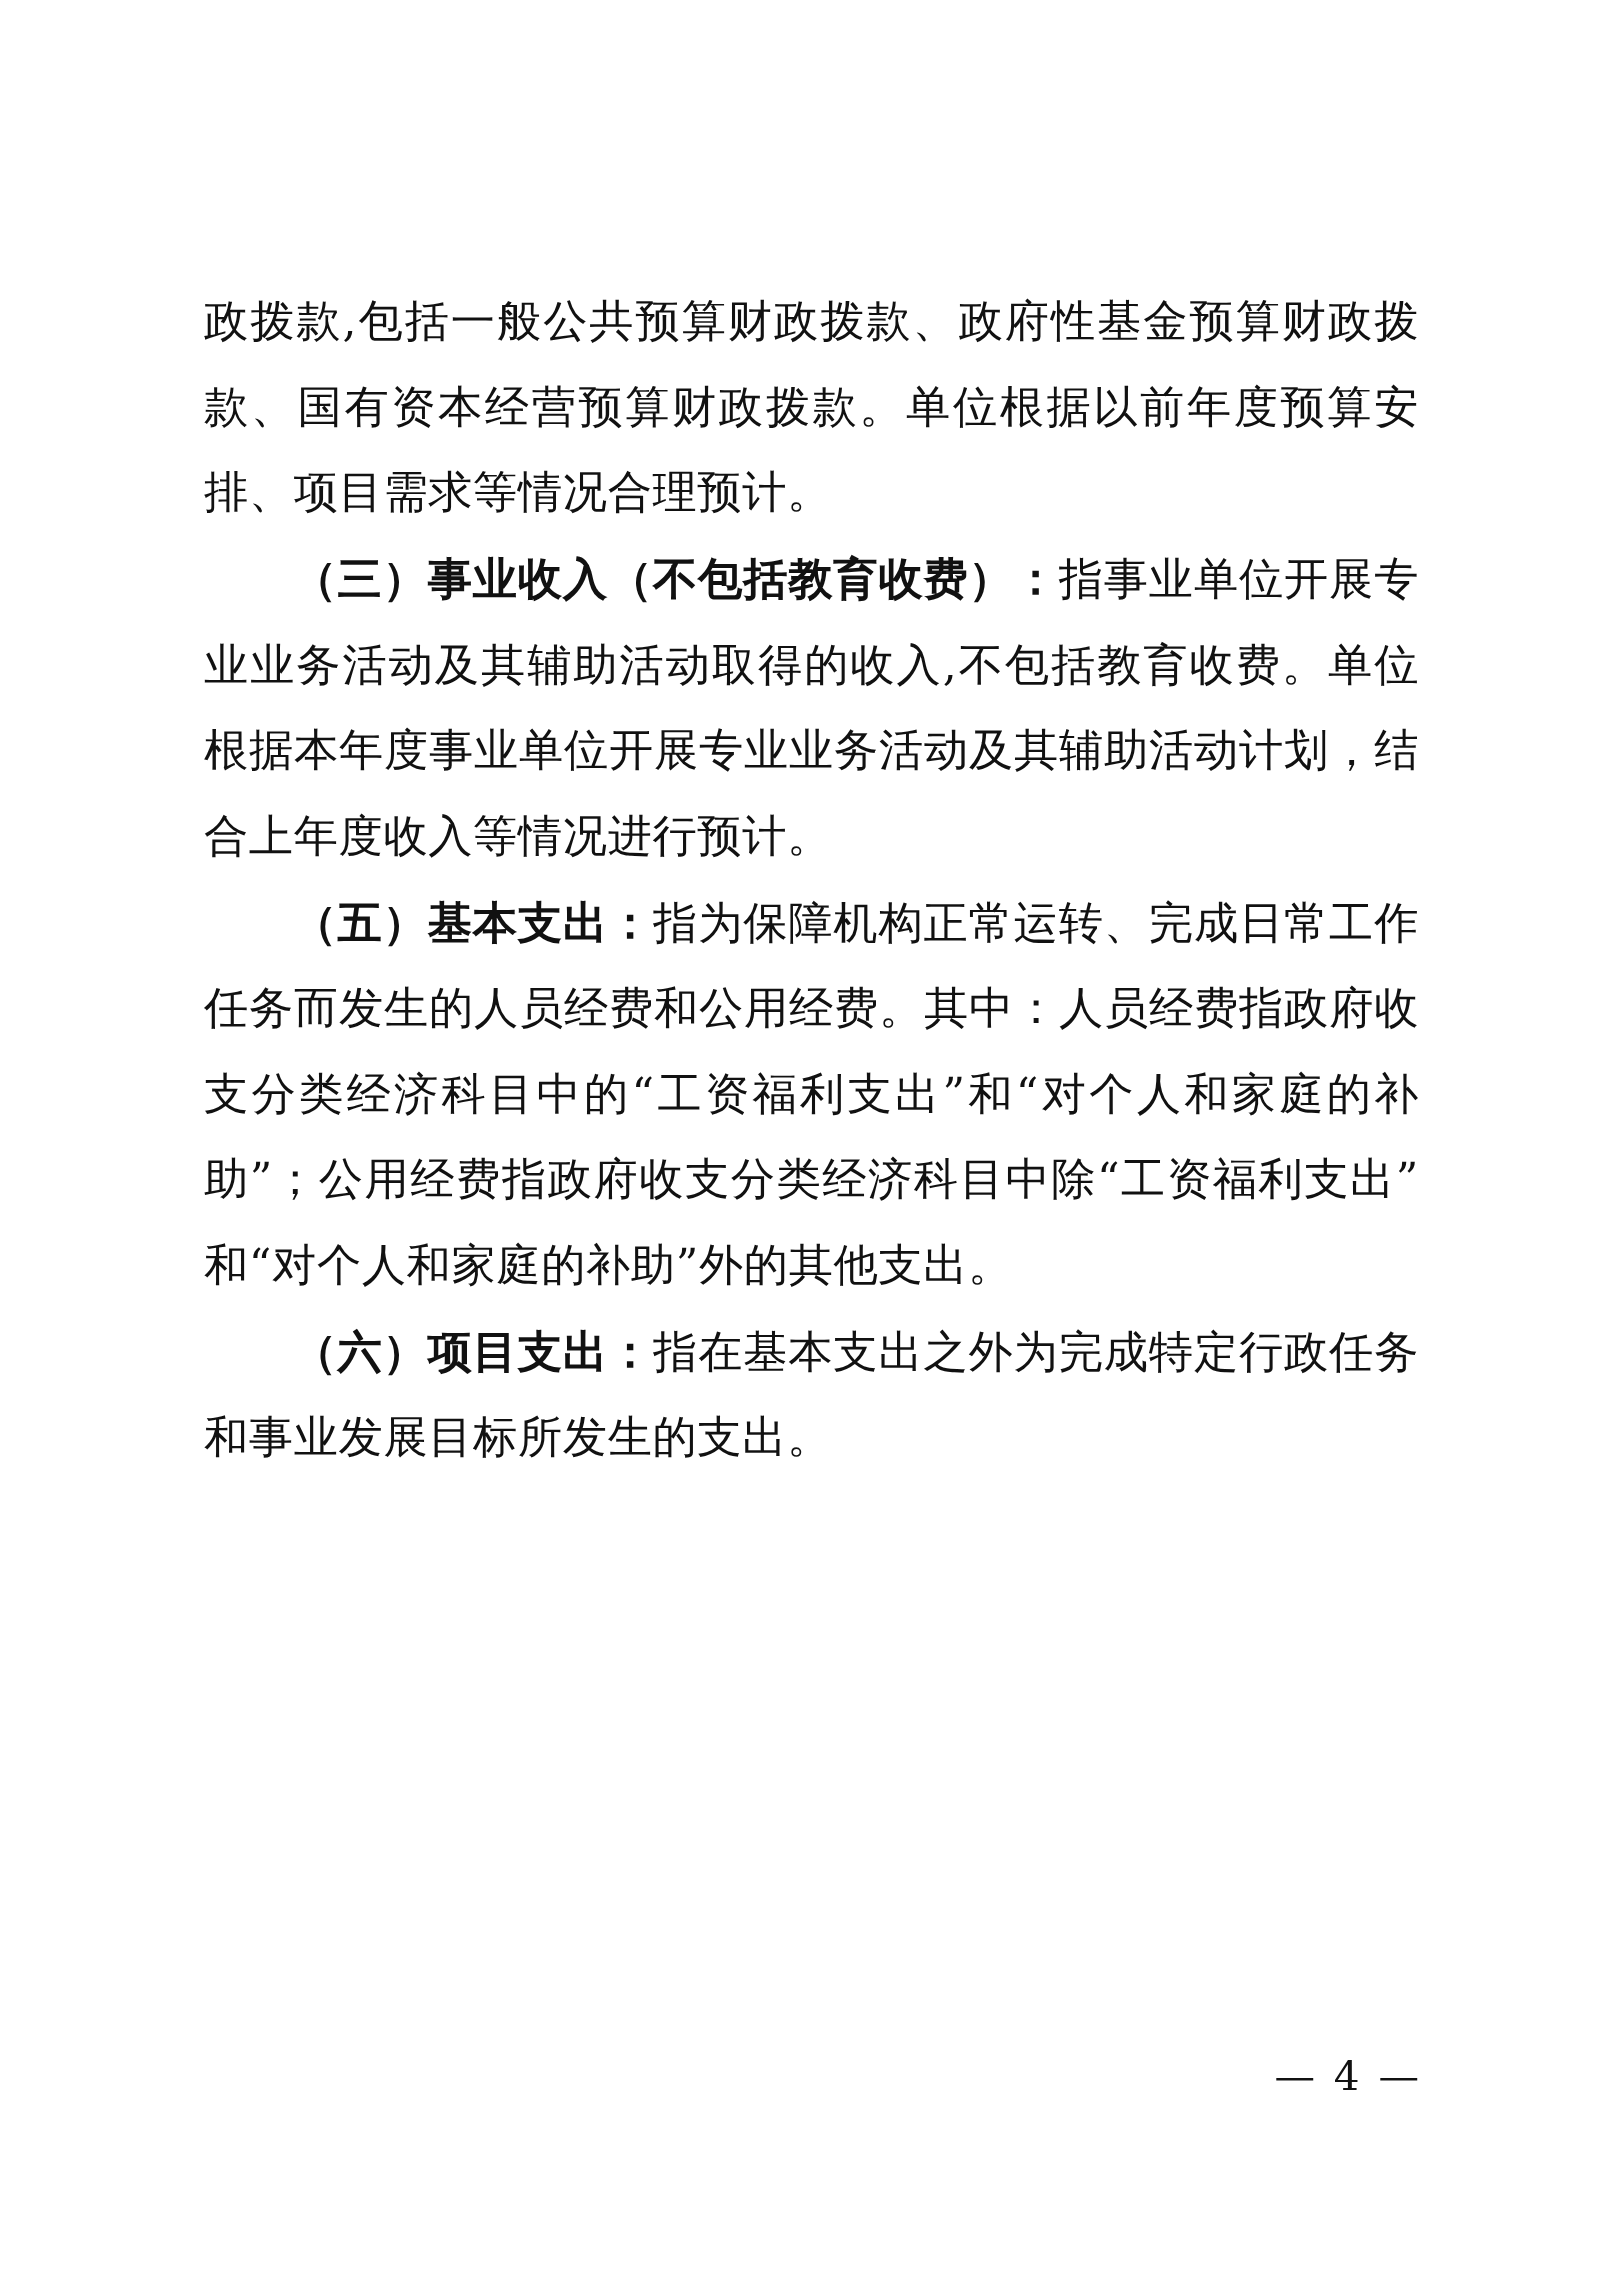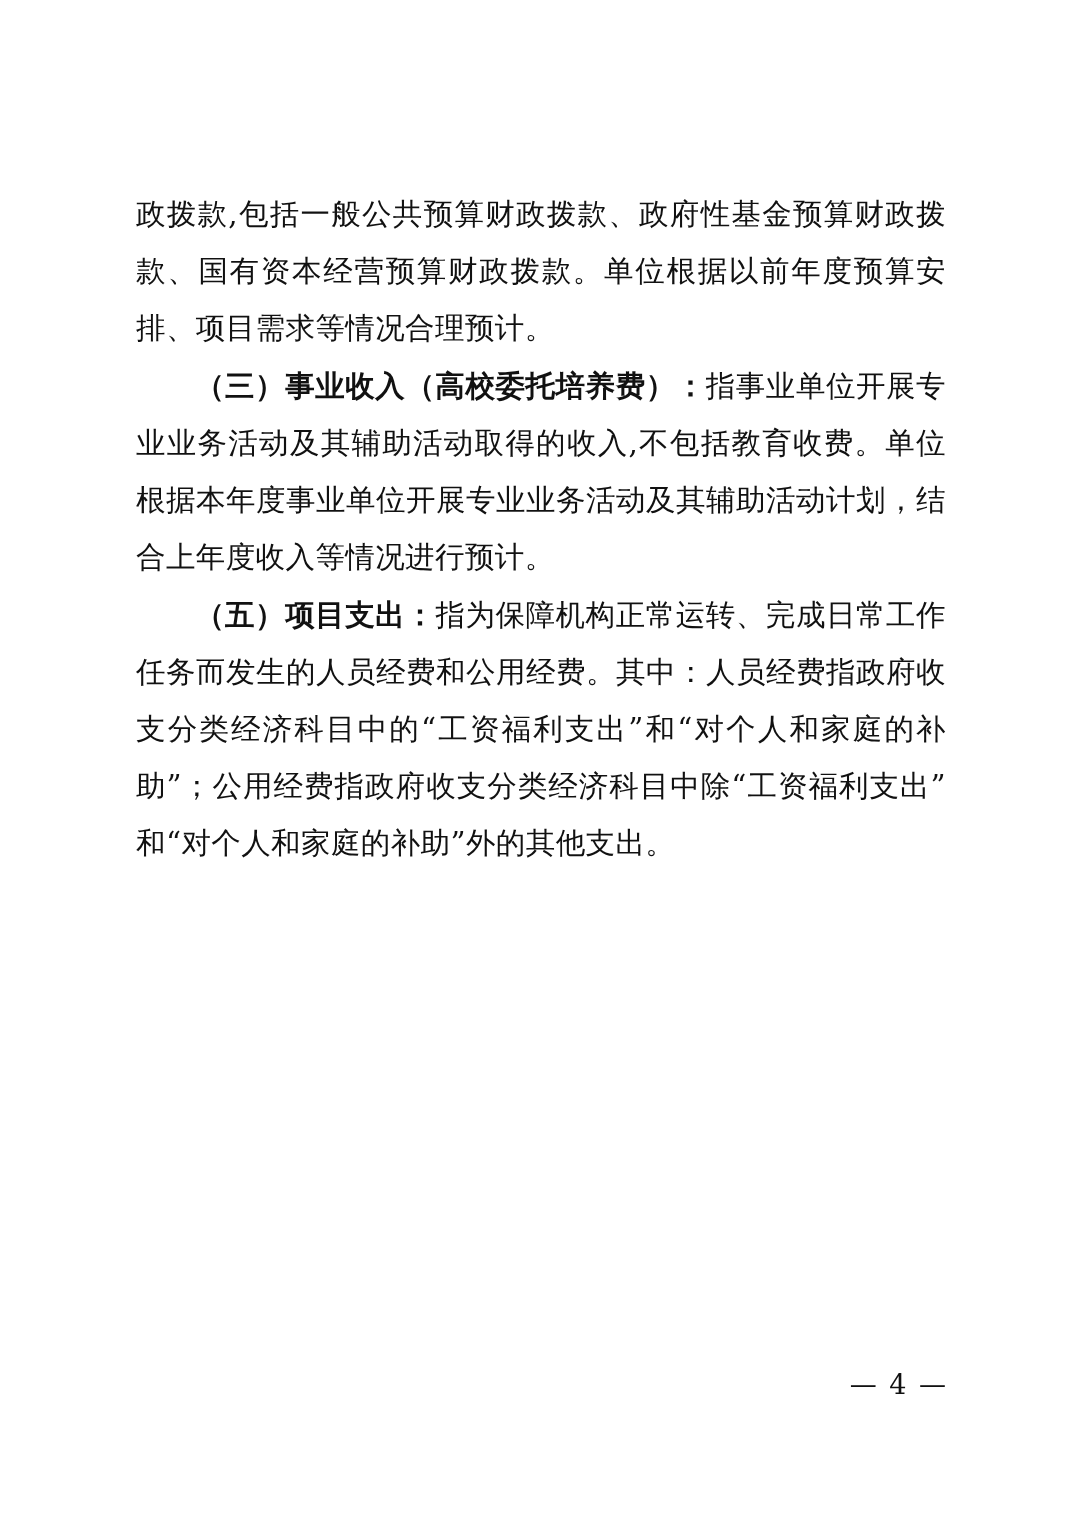--- a/index.html
+++ b/index.html
@@ -50,23 +50,24 @@
 </style>
 </head>
 <body>
 
 <div class="page">
   <div class="content">
 
     <p class="para"><span>政拨款,包括一般公共预算财政拨款、政府性基金预算财政拨款、国有资本经营预算财政拨款。单位根据以前年度预算安排、项目需求等情况合理预计。</span></p>
 
 
-    <p class="para indent"><span class="heading">（三）事业收入（高校委托培养费）：</span><span>指事业单位开展专业业务活动及其辅助活动取得的收入,不包括教育收费。单位根据本年度事业单位开展专业业务活动及其辅助活动计划，结合上年度收入等情况进行预计。</span></p>
+    <p class="para indent"><span class="heading">（三）事业收入（不包括教育收费）：</span><span>指事业单位开展专业业务活动及其辅助活动取得的收入,不包括教育收费。单位根据本年度事业单位开展专业业务活动及其辅助活动计划，结合上年度收入等情况进行预计。</span></p>
 
 
-    <p class="para indent"><span class="heading">（五）项目支出：</span><span>指为保障机构正常运转、完成日常工作任务而发生的人员经费和公用经费。其中：人员经费指政府收支分类经济科目中的“工资福利支出”和“对个人和家庭的补助”；公用经费指政府收支分类经济科目中除“工资福利支出”和“对个人和家庭的补助”外的其他支出。</span></p>
+    <p class="para indent"><span class="heading">（五）基本支出：</span><span>指为保障机构正常运转、完成日常工作任务而发生的人员经费和公用经费。其中：人员经费指政府收支分类经济科目中的“工资福利支出”和“对个人和家庭的补助”；公用经费指政府收支分类经济科目中除“工资福利支出”和“对个人和家庭的补助”外的其他支出。</span></p>
 
+    <p class="para indent"><span class="heading">（六）项目支出：</span><span>指在基本支出之外为完成特定行政任务和事业发展目标所发生的支出。</span></p>
 
 
   </div>
 
   <div class="pagenum">— 4 —</div>
 </div>
 
 </body></html>

